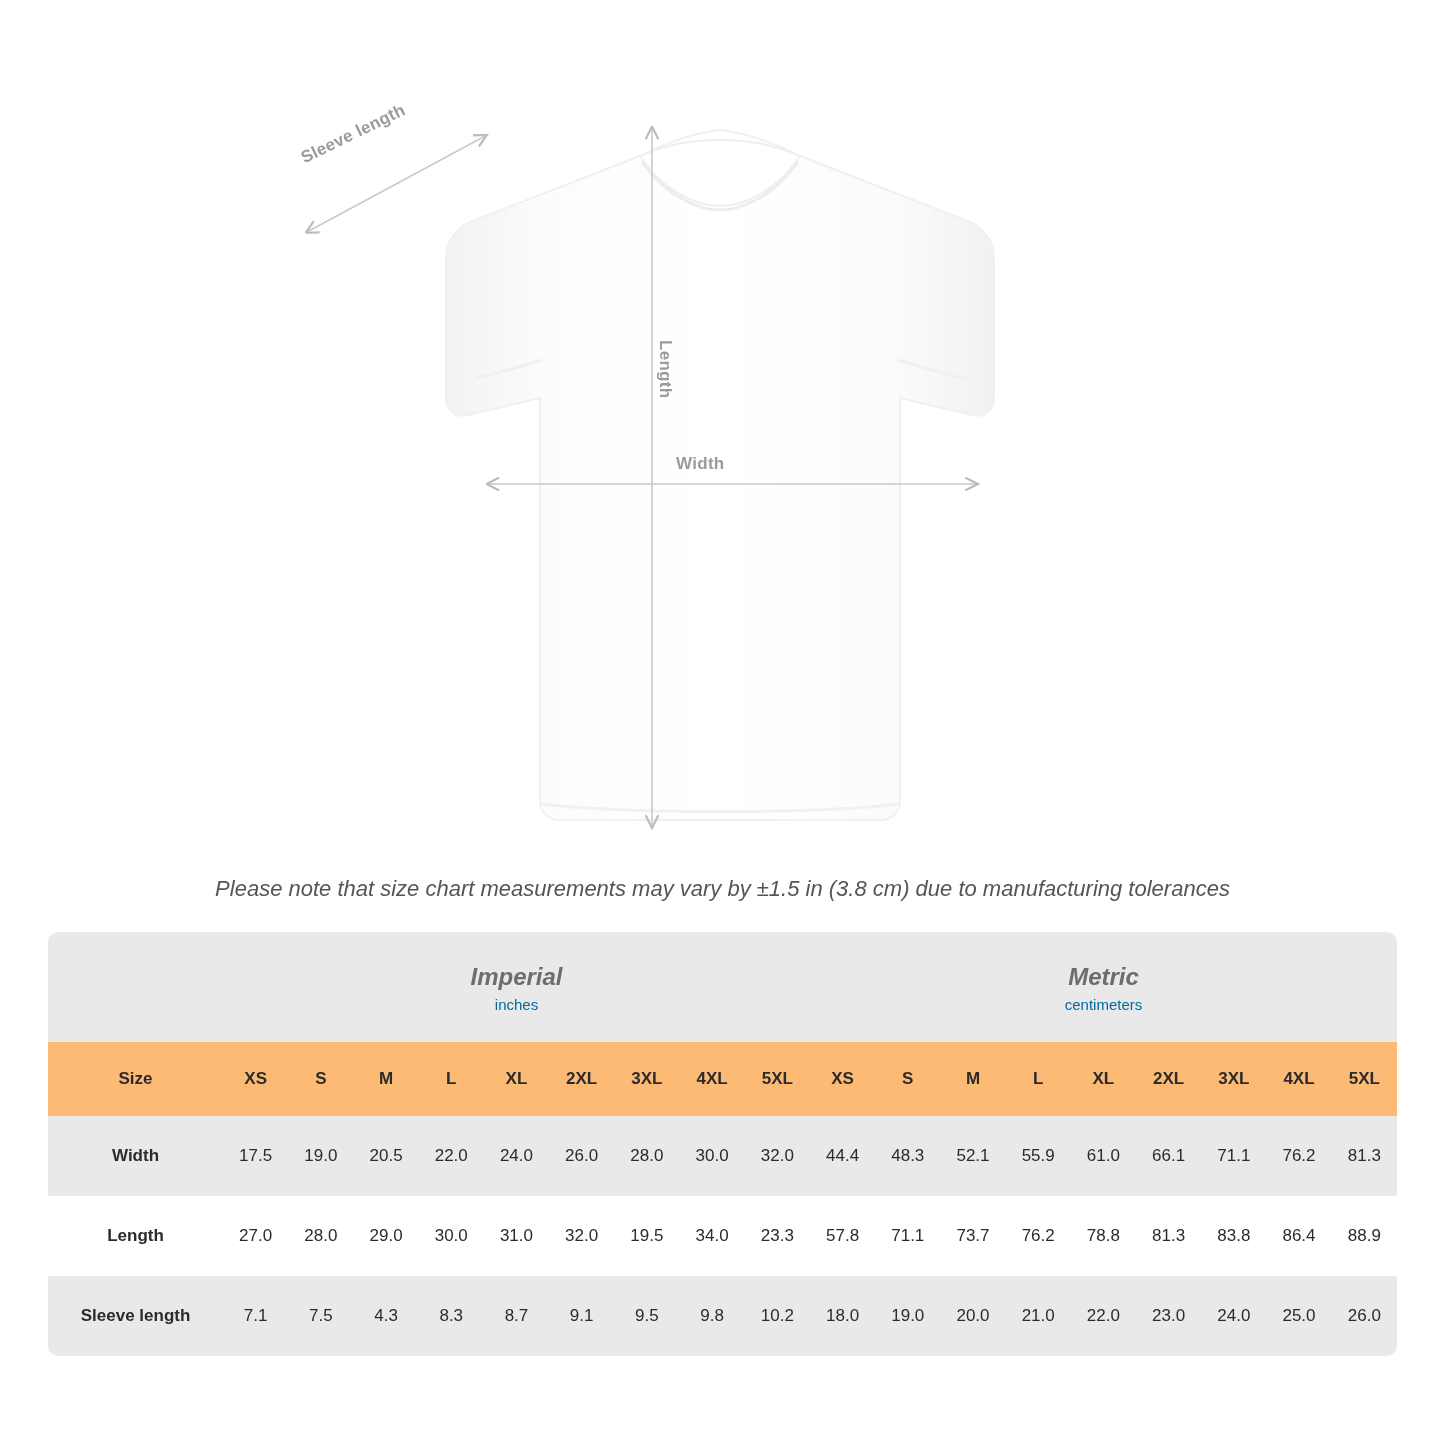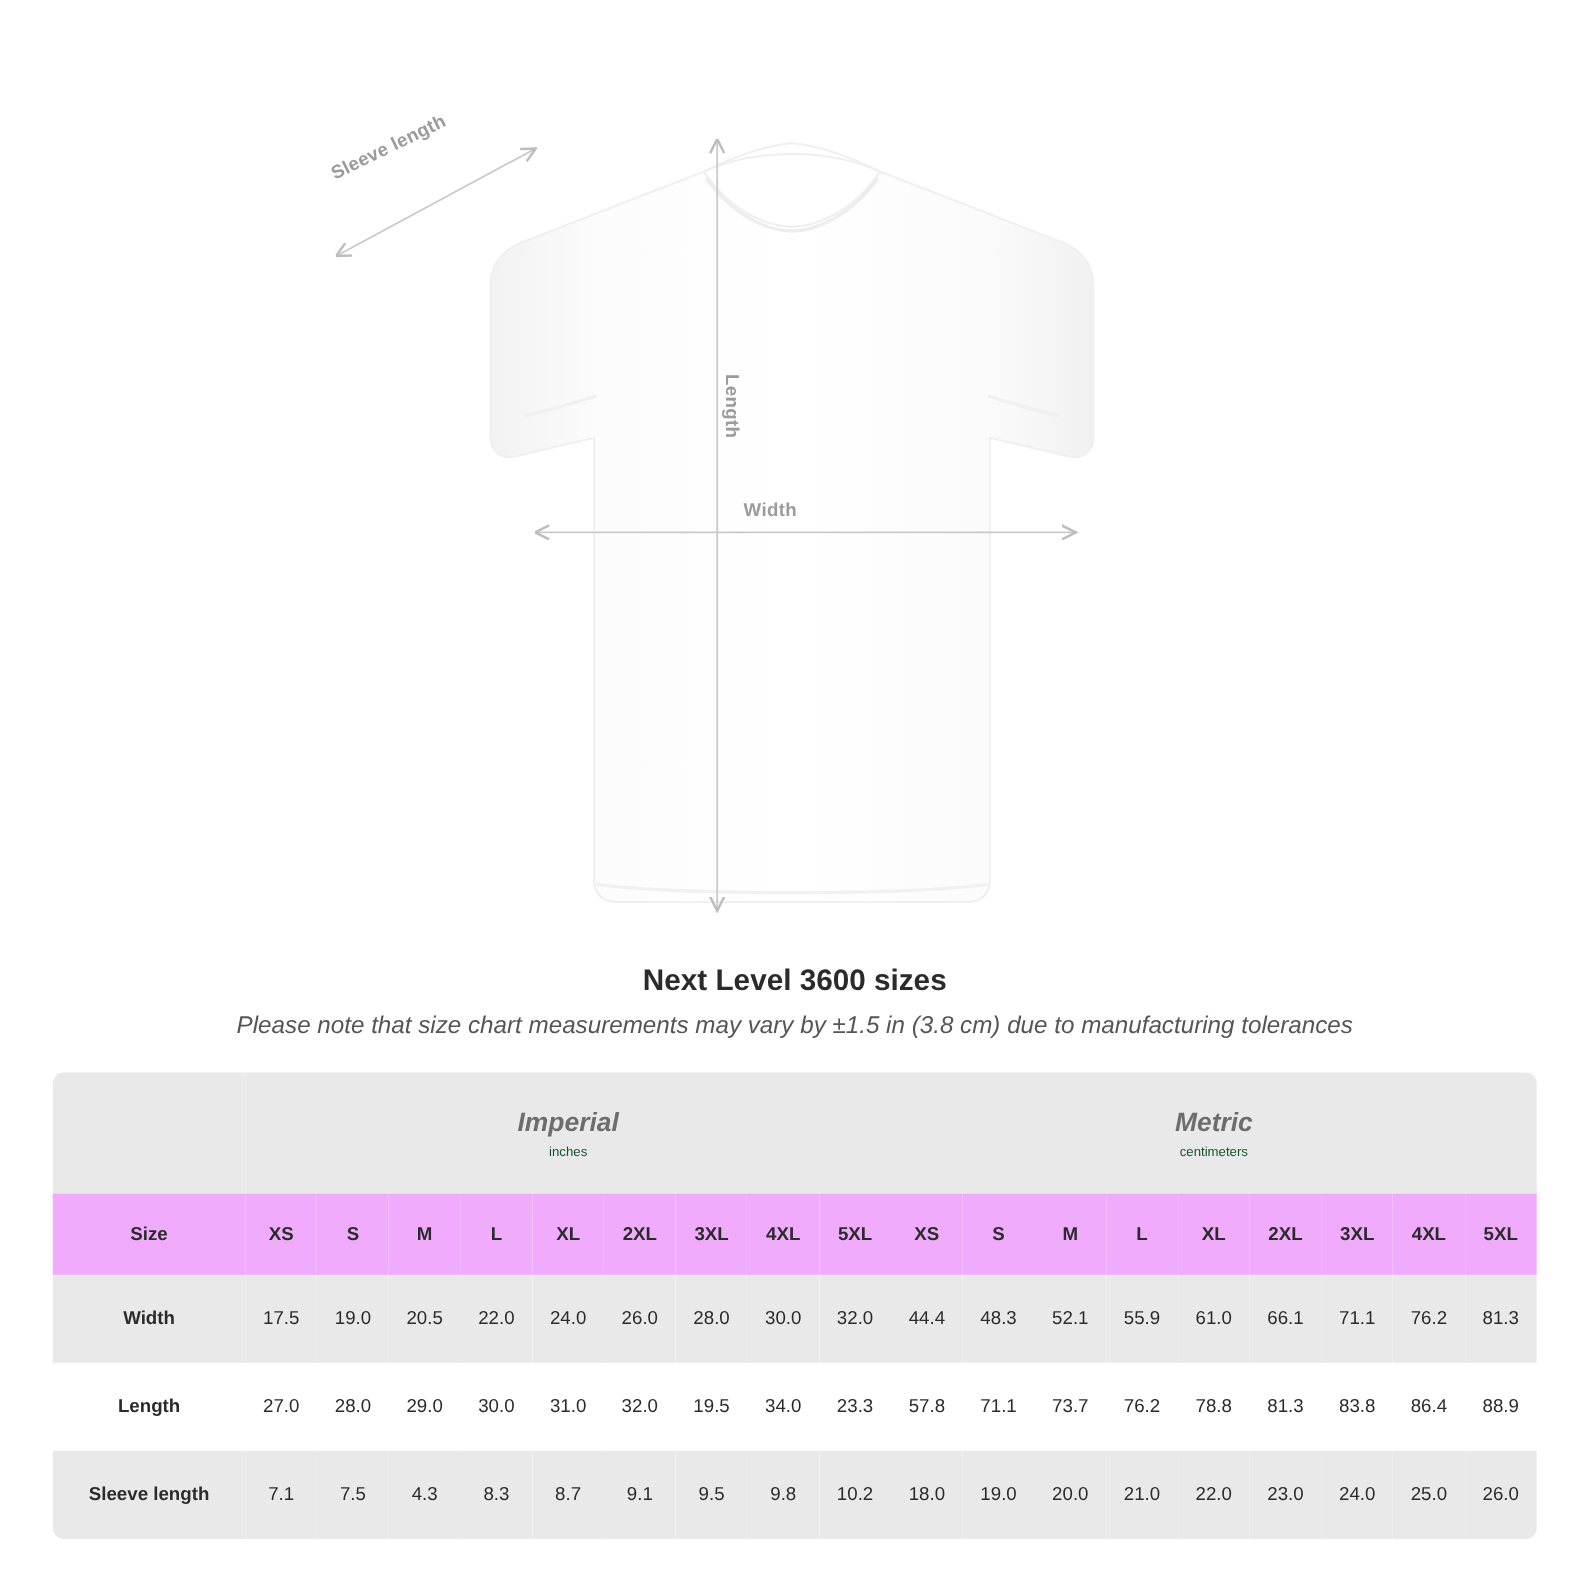--- a/index.html
+++ b/index.html
@@ -109,28 +109,28 @@
     text-align: center;
   }
   .unit-name {
     font-size: 24px;
     font-style: italic;
     font-weight: bold;
     color: #6d6d6d;
     line-height: 1.25;
   }
   .unit-sub {
-    font-size: 12px;
-    color: #14532d;
+    font-size: 15px;
+    color: #0369a1;
     font-style: normal;
     font-weight: normal;
     margin-top: 4px;
   }
   .head-row td {
-    background: #f0abfc;
+    background: #fdba74;
     height: 72px;
     text-align: center;
     font-weight: bold;
     font-size: 17px;
     color: #2b2b2b;
   }
   .row-label {
     font-weight: bold;
     font-size: 17px;
     color: #2b2b2b;
@@ -209,21 +209,20 @@
         <line x1="307" y1="232" x2="487" y2="135" stroke="#c9c9c9" stroke-width="1.6" marker-start="url(#arrHs)" marker-end="url(#arrH)"></line>
       </svg>
 
       <div class="dim-label label-sleeve">Sleeve length</div>
       <div class="dim-label label-length">Length</div>
       <div class="dim-label label-width">Width</div>
     </div>
   </div>
 
   <div class="title-block">
-    <h1 class="chart-title">Next Level 3600 sizes</h1>
     <p class="chart-note">Please note that size chart measurements may vary by ±1.5 in (3.8 cm) due to manufacturing tolerances</p>
   </div>
 
   <div class="table-wrap">
     <table class="size-table">
       <colgroup>
         <col style="width:175px">
         <col span="18" style="width:65.2px">
       </colgroup>
       <tbody>

